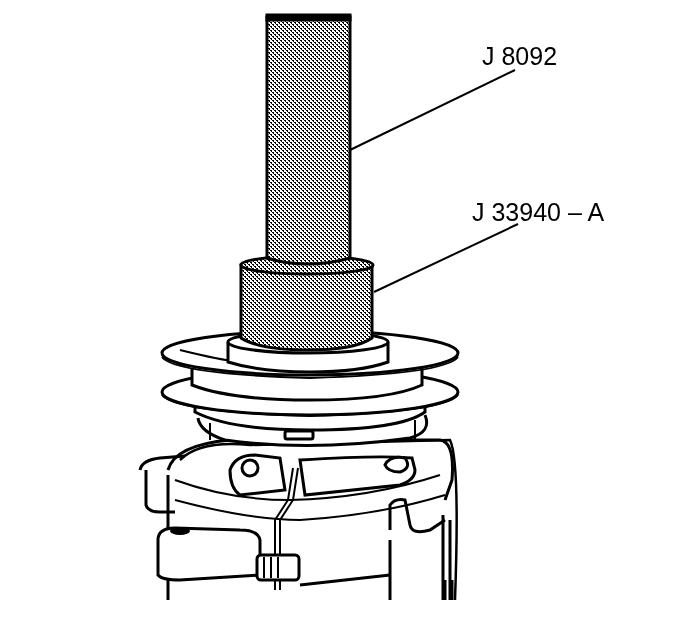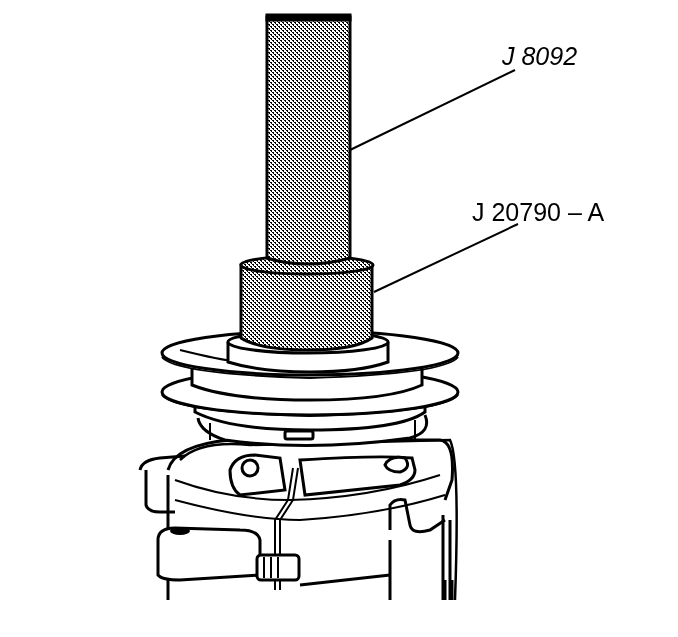--- a/index.html
+++ b/index.html
@@ -91,15 +91,15 @@
 
     <g stroke="#000" stroke-width="3">
       <path d="M267 17 L350 17 L350 258 Q330 264 308 264 Q285 264 267 258 Z" fill="url(#stipple)"></path>
       <rect x="267" y="15" width="83" height="5" fill="#000"></rect>
     </g>
 
     <line x1="350" y1="150" x2="515" y2="70" stroke="#000" stroke-width="2"></line>
     <line x1="374" y1="292" x2="518" y2="224" stroke="#000" stroke-width="2"></line>
   </svg>
 
-  <div class="label" style="left:502px; top:44px;font-style:italic;">J 8092</div>
-  <div class="label" style="left:472px; top:200px;">J 20790 – A</div>
+  <div class="label" style="left:482px; top:44px;">J 8092</div>
+  <div class="label" style="left:472px; top:200px;">J 33940 – A</div>
 </div>
 
 </body></html>

